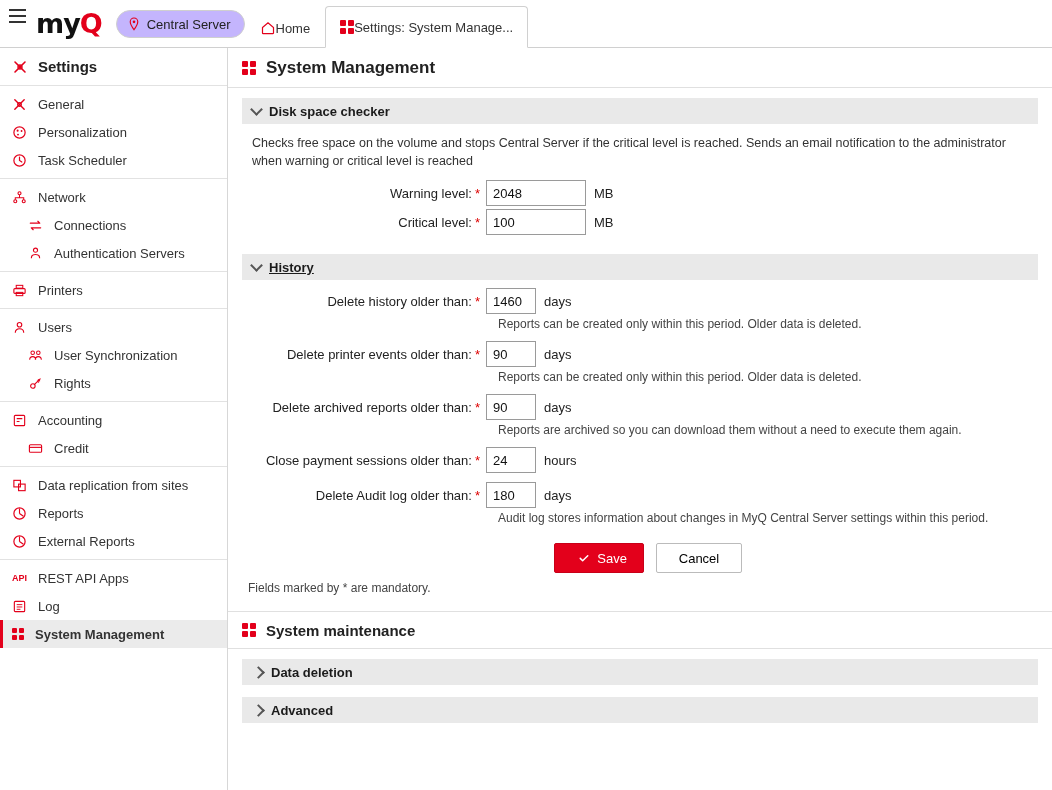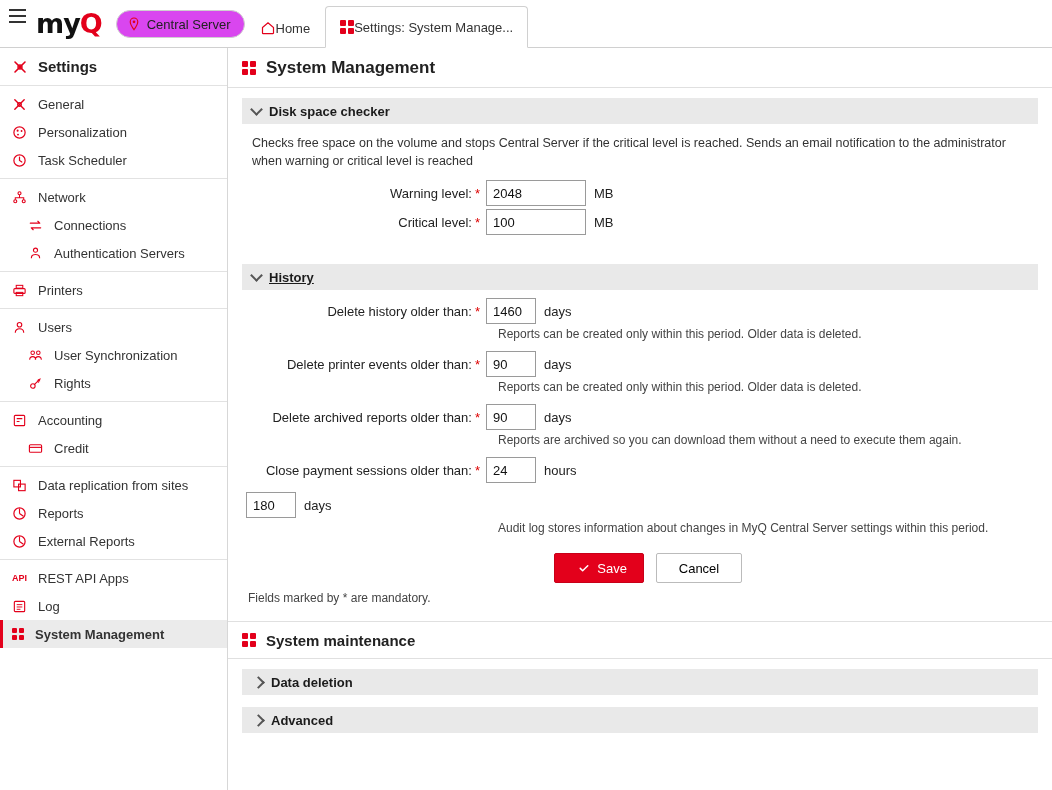--- a/index.html
+++ b/index.html
@@ -43,21 +43,21 @@
   }
   .logo .dot { color: #e3001b; }
 
   .chip {
     display: flex; align-items: center; gap: 6px;
     border: 1px solid #cfcfcf;
     border-radius: 16px;
     height: 28px;
     padding: 0 13px 0 10px;
     margin-bottom: 9px;
-    background: #d946ef;
+    background: #c4b5fd;
     font-size: 13px;
     color: #222;
     cursor: pointer;
   }
   .tab {
     display: flex; align-items: center; gap: 0;
     height: 38px;
     padding: 0 14px;
     margin-bottom: 0;
     font-size: 13px;
@@ -535,21 +535,21 @@
 
         <div class="field-row">
           <div class="field-label">
             <span>Critical level:</span><span class="req">*</span>
           </div>
           <input class="field-input w100" type="text" value="100" style="">
           <span class="unit">MB</span>
         </div>
       </div>
 
-      <div class="section-bar" style="margin-top:22px;text-decoration:underline;">
+      <div class="section-bar" style="margin-top:12px;text-decoration:underline;">
         <span class="chev"></span>
         <span>History</span>
       </div>
       <div class="section-body">
 
         <div class="field-row">
           <div class="field-label">
             <span>Delete history older than:</span><span class="req">*</span>
           </div>
           <input class="field-input w50" type="text" value="1460" style="">
@@ -577,20 +577,23 @@
 
         <div class="field-row">
           <div class="field-label">
             <span>Close payment sessions older than:</span><span class="req">*</span>
           </div>
           <input class="field-input w50" type="text" value="24" style="">
           <span class="unit">hours</span>
         </div>
 
         <div class="field-row" style="margin-top:9px;">
+          <div class="field-label">
+            <span>Delete Audit log older than:</span><span class="req">*</span>
+          </div>
           <input class="field-input w50" type="text" value="180" style="">
           <span class="unit">days</span>
         </div>
         <div class="hint">Audit log stores information about changes in MyQ Central Server settings within this period.</div>
 
         <div class="btn-row">
           <button class="btn btn-save">
             <span class="icon">
               <svg width="12" height="12" viewBox="0 0 16 16">
                   <path d="M3 8.5l3.2 3.2L13 5" stroke="#fff" stroke-width="2" fill="none" stroke-linecap="round" stroke-linejoin="round"></path>

